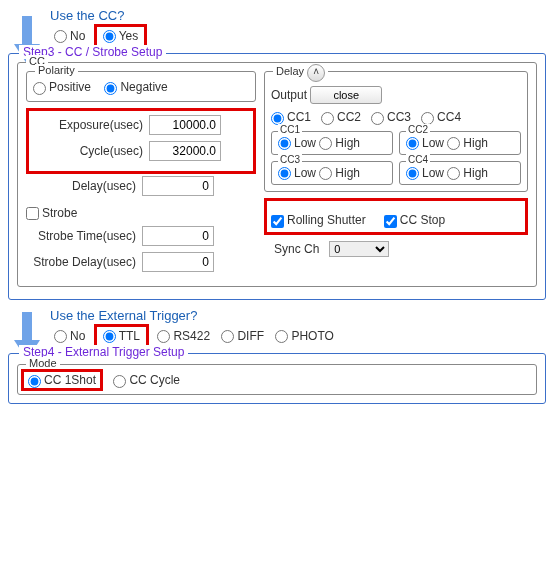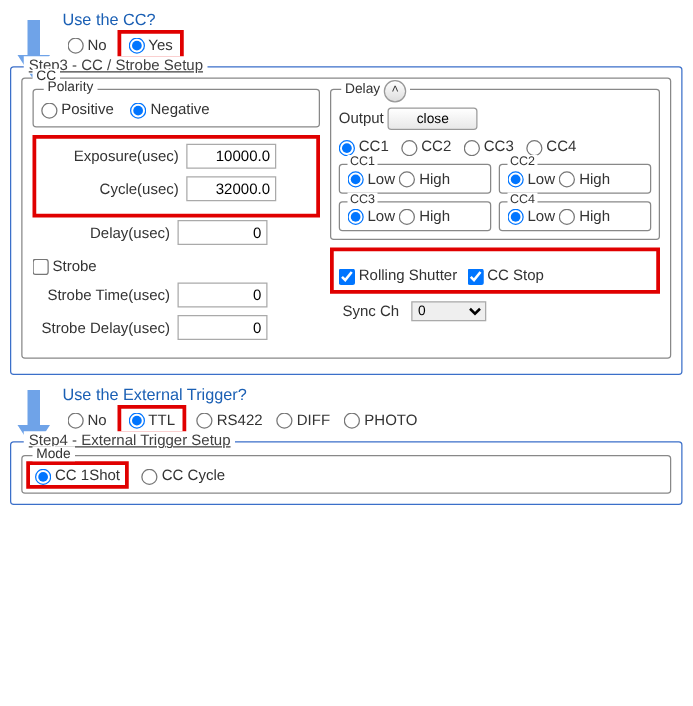--- a/index.html
+++ b/index.html
@@ -4,42 +4,42 @@
 <style>
 * { box-sizing: border-box; margin: 0; padding: 0; }
 body { font-family: 'Segoe UI', Tahoma, sans-serif; font-size: 12px; background: #fff; width: 554px; color: #333; }
 .section-label { color: #1a5fb4; font-size: 13px; margin-left: 50px; margin-top: 8px; }
 .arrow-down { position: absolute; left: 12px; }
 .arrow-down svg { width: 30px; height: 48px; }
 .radio-row { margin-left: 54px; margin-top: 6px; }
 .radio-row label { margin-right: 8px; margin-top: 24px; }
 input[type="radio"], input[type="checkbox"] { margin-right: 3px; vertical-align: middle; }
 .fieldset { border: 1px solid #3b6fc9; border-radius: 3px; margin: 10px 8px 4px 8px; padding: 8px 8px 12px 8px; position: relative; }
-.fieldset-legend { position: absolute; top: -9px; left: 10px; background: #fff; color: #404040; padding: 0 4px; font-size: 12px; text-decoration: underline; }
+.fieldset-legend { position: absolute; top: -9px; left: 10px; background: #fff; color: #6d28d9; padding: 0 4px; font-size: 12px; }
 .inner-box { border: 1px solid #888; border-radius: 3px; padding: 8px; position: relative; }
 .inner-legend { position: absolute; top: -8px; left: 8px; background: #fff; padding: 0 3px; font-size: 11px; }
 .cc-grid { display: flex; gap: 8px; }
 .left-col { width: 230px; }
 .right-col { flex: 1; }
 .polarity-box { border: 1px solid #888; border-radius: 3px; padding: 8px 6px 6px 6px; position: relative; margin-bottom: 6px; }
 .row { display: flex; align-items: center; margin-bottom: 6px; }
 .row .lbl { width: 110px; text-align: right; margin-right: 6px; display: inline-block; }
 .row input[type="text"] { width: 72px; text-align: right; border: 1px solid #aaa; padding: 2px 4px; font-size: 12px; }
 .redbox { border: 3px solid #e00000; padding: 4px; margin: 2px 0; }
 .red-outline { outline: 3px solid #e00000; outline-offset: 0; }
 .detail-box { border: 1px solid #888; border-radius: 3px; padding: 6px; position: relative; }
 .up-btn { display: inline-block; width: 18px; height: 18px; border: 1px solid #999; border-radius: 50%; text-align: center; line-height: 14px; font-size: 10px; cursor: pointer; background: linear-gradient(#fff,#ddd); }
 .output-row { margin: 6px 0; }
 .close-btn { border: 1px solid #999; border-radius: 3px; padding: 2px 22px; background: linear-gradient(#fff,#e8e8e8); font-size: 11px; cursor: pointer; }
 .cc-opts { display: flex; gap: 4px; flex-wrap: wrap; margin-top: 4px; }
 .cc-opts label { margin-right: 6px; }
 .cc-pair { display: flex; gap: 6px; margin-top: 6px; }
 .cc-small { border: 1px solid #888; border-radius: 3px; padding: 4px 6px; flex: 1; position: relative; }
 .cc-small .tt { position: absolute; top: -8px; left: 6px; background: #fff; padding: 0 2px; font-size: 10px; }
-.checks-row { display: flex; margin-top: 8px; flex-wrap: wrap; }
+.checks-row { display: flex; gap: 10px; margin-top: 8px; flex-wrap: wrap; }
 .checks-row label { margin-right: 8px; }
 .sync-row { margin-top: 6px; display: flex; align-items: center; }
 .sync-row select { margin-left: 10px; width: 60px; font-size: 11px; border: 1px solid #aaa; }
 .rel { position: relative; }
 </style>
 </head>
 <body>
 
 <div class="rel">
   <div class="arrow-down" style="top:8px;">

